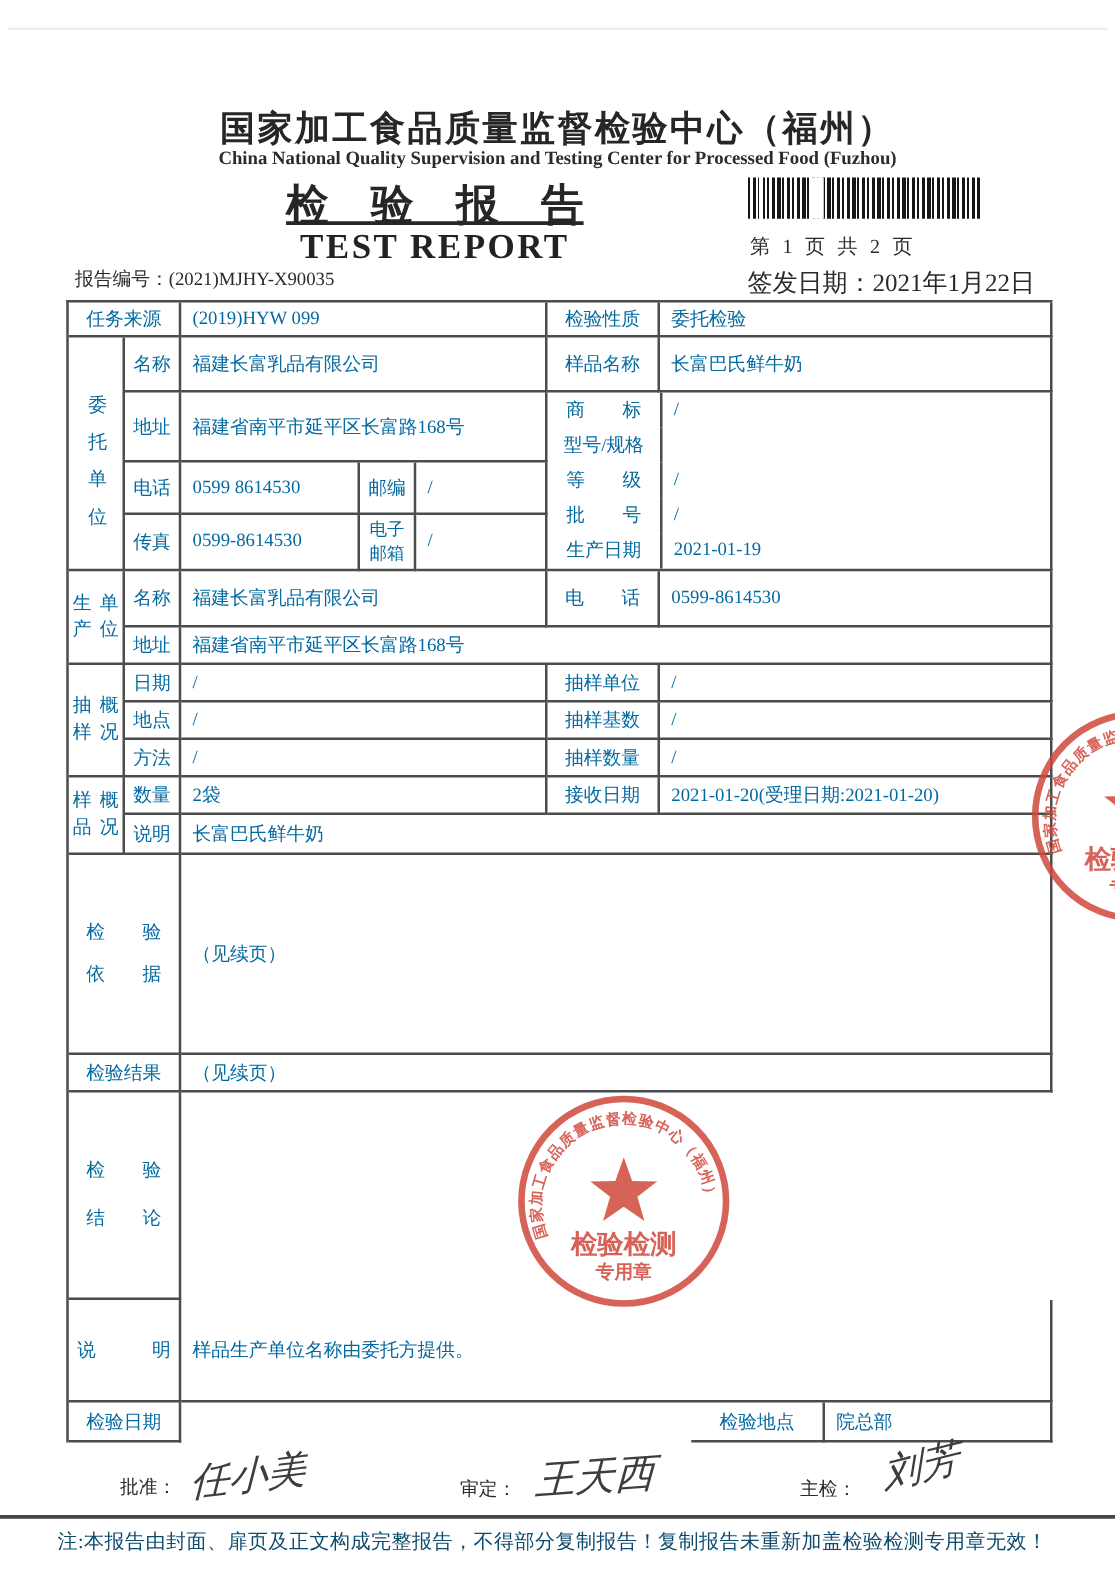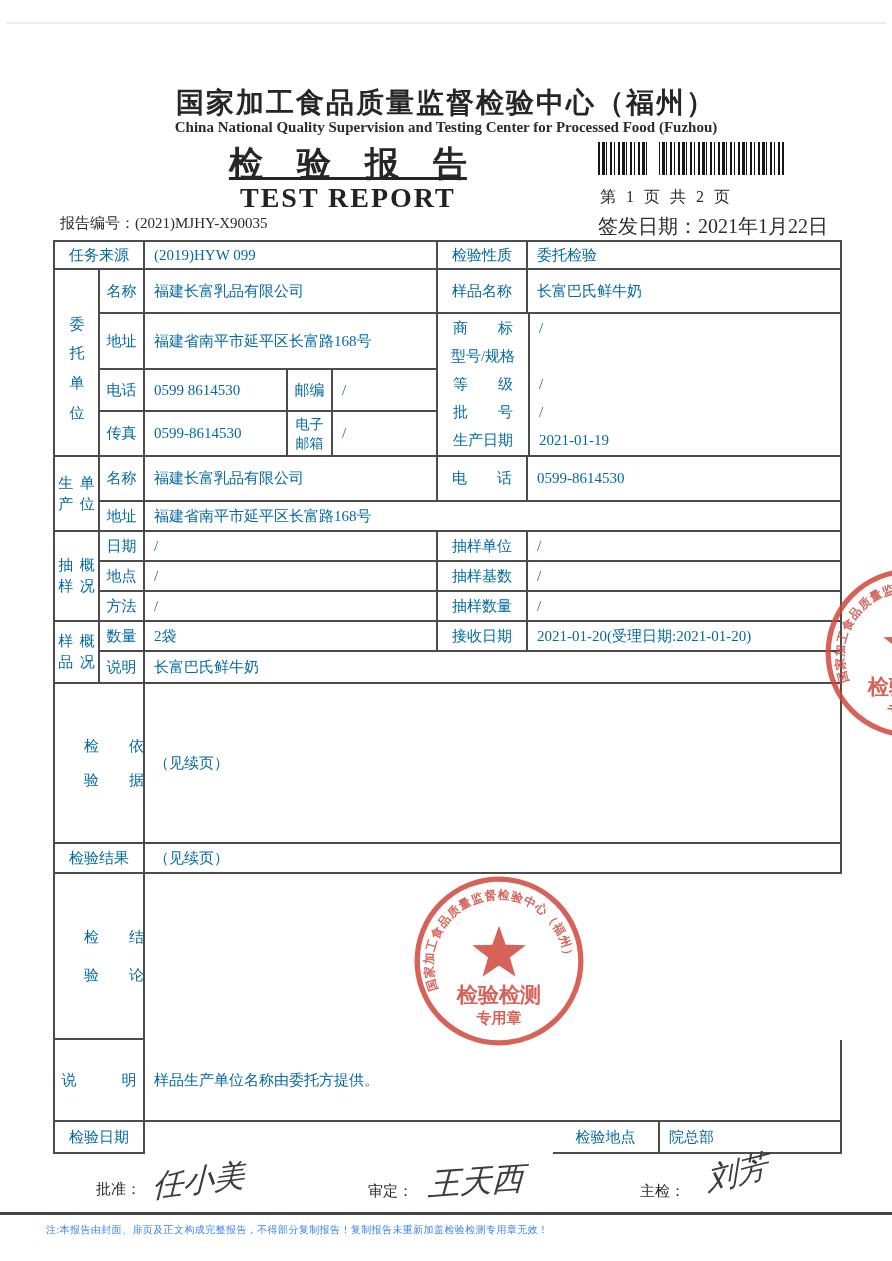--- a/index.html
+++ b/index.html
@@ -25,28 +25,28 @@
   .c{border-right:2px solid #4c4c4c;border-bottom:2px solid #4c4c4c;display:flex;align-items:center;overflow:hidden;}
   .lab{justify-content:center;text-align:center;}
   .lab2{flex-direction:row;justify-content:center;line-height:21px;text-align:center;}
   .val{padding:0 9px;}
   .vert{writing-mode:vertical-lr;text-orientation:upright;letter-spacing:30px;justify-content:center;padding:16px 0;}
   .twoline{flex-direction:column;justify-content:center;line-height:19px;font-size:14px;text-align:center;}
   .specblock{flex-direction:column;align-items:stretch;padding:0;}
   .specline{flex:1;display:flex;}
   .specline .sl{width:90px;border-right:2px solid #4c4c4c;display:flex;align-items:center;justify-content:center;}
   .specline .sv{flex:1;display:flex;align-items:center;padding:0 9px;}
-  .stackc{flex-direction:row;justify-content:center;line-height:34px;text-align:right;}
+  .stackc{flex-direction:column;justify-content:center;line-height:34px;text-align:right;}
   .concl{flex-direction:column;align-items:flex-start;justify-content:center;line-height:30px;padding:0 10px;}
 
   .stamp{position:absolute;opacity:.85;}
   .sign-label{font-size:15px;color:#2b2b2b;}
   .sig{font-family:"DejaVu Serif",serif;font-style:italic;color:#3d3d3d;white-space:nowrap;}
   .botline{position:absolute;top:1212px;left:0;width:892px;height:3px;background:#454545;}
-  .footnote{top:1223px;left:46px;font-size:10px;color:#3b82f6;letter-spacing:.4px;}
+  .footnote{top:1223px;left:46px;font-size:16px;color:#0c4a6e;letter-spacing:.4px;}
 </style>
 </head>
 <body>
 
 <div class="page">
   <div class="topline"></div>
 
   <div class="abs org-cn">国家加工食品质量监督检验中心（福州）</div>
   <div class="abs org-en">China National Quality Supervision and Testing Center for Processed Food (Fuzhou)</div>
   <div class="abs title-cn">检　验　报　告</div>

